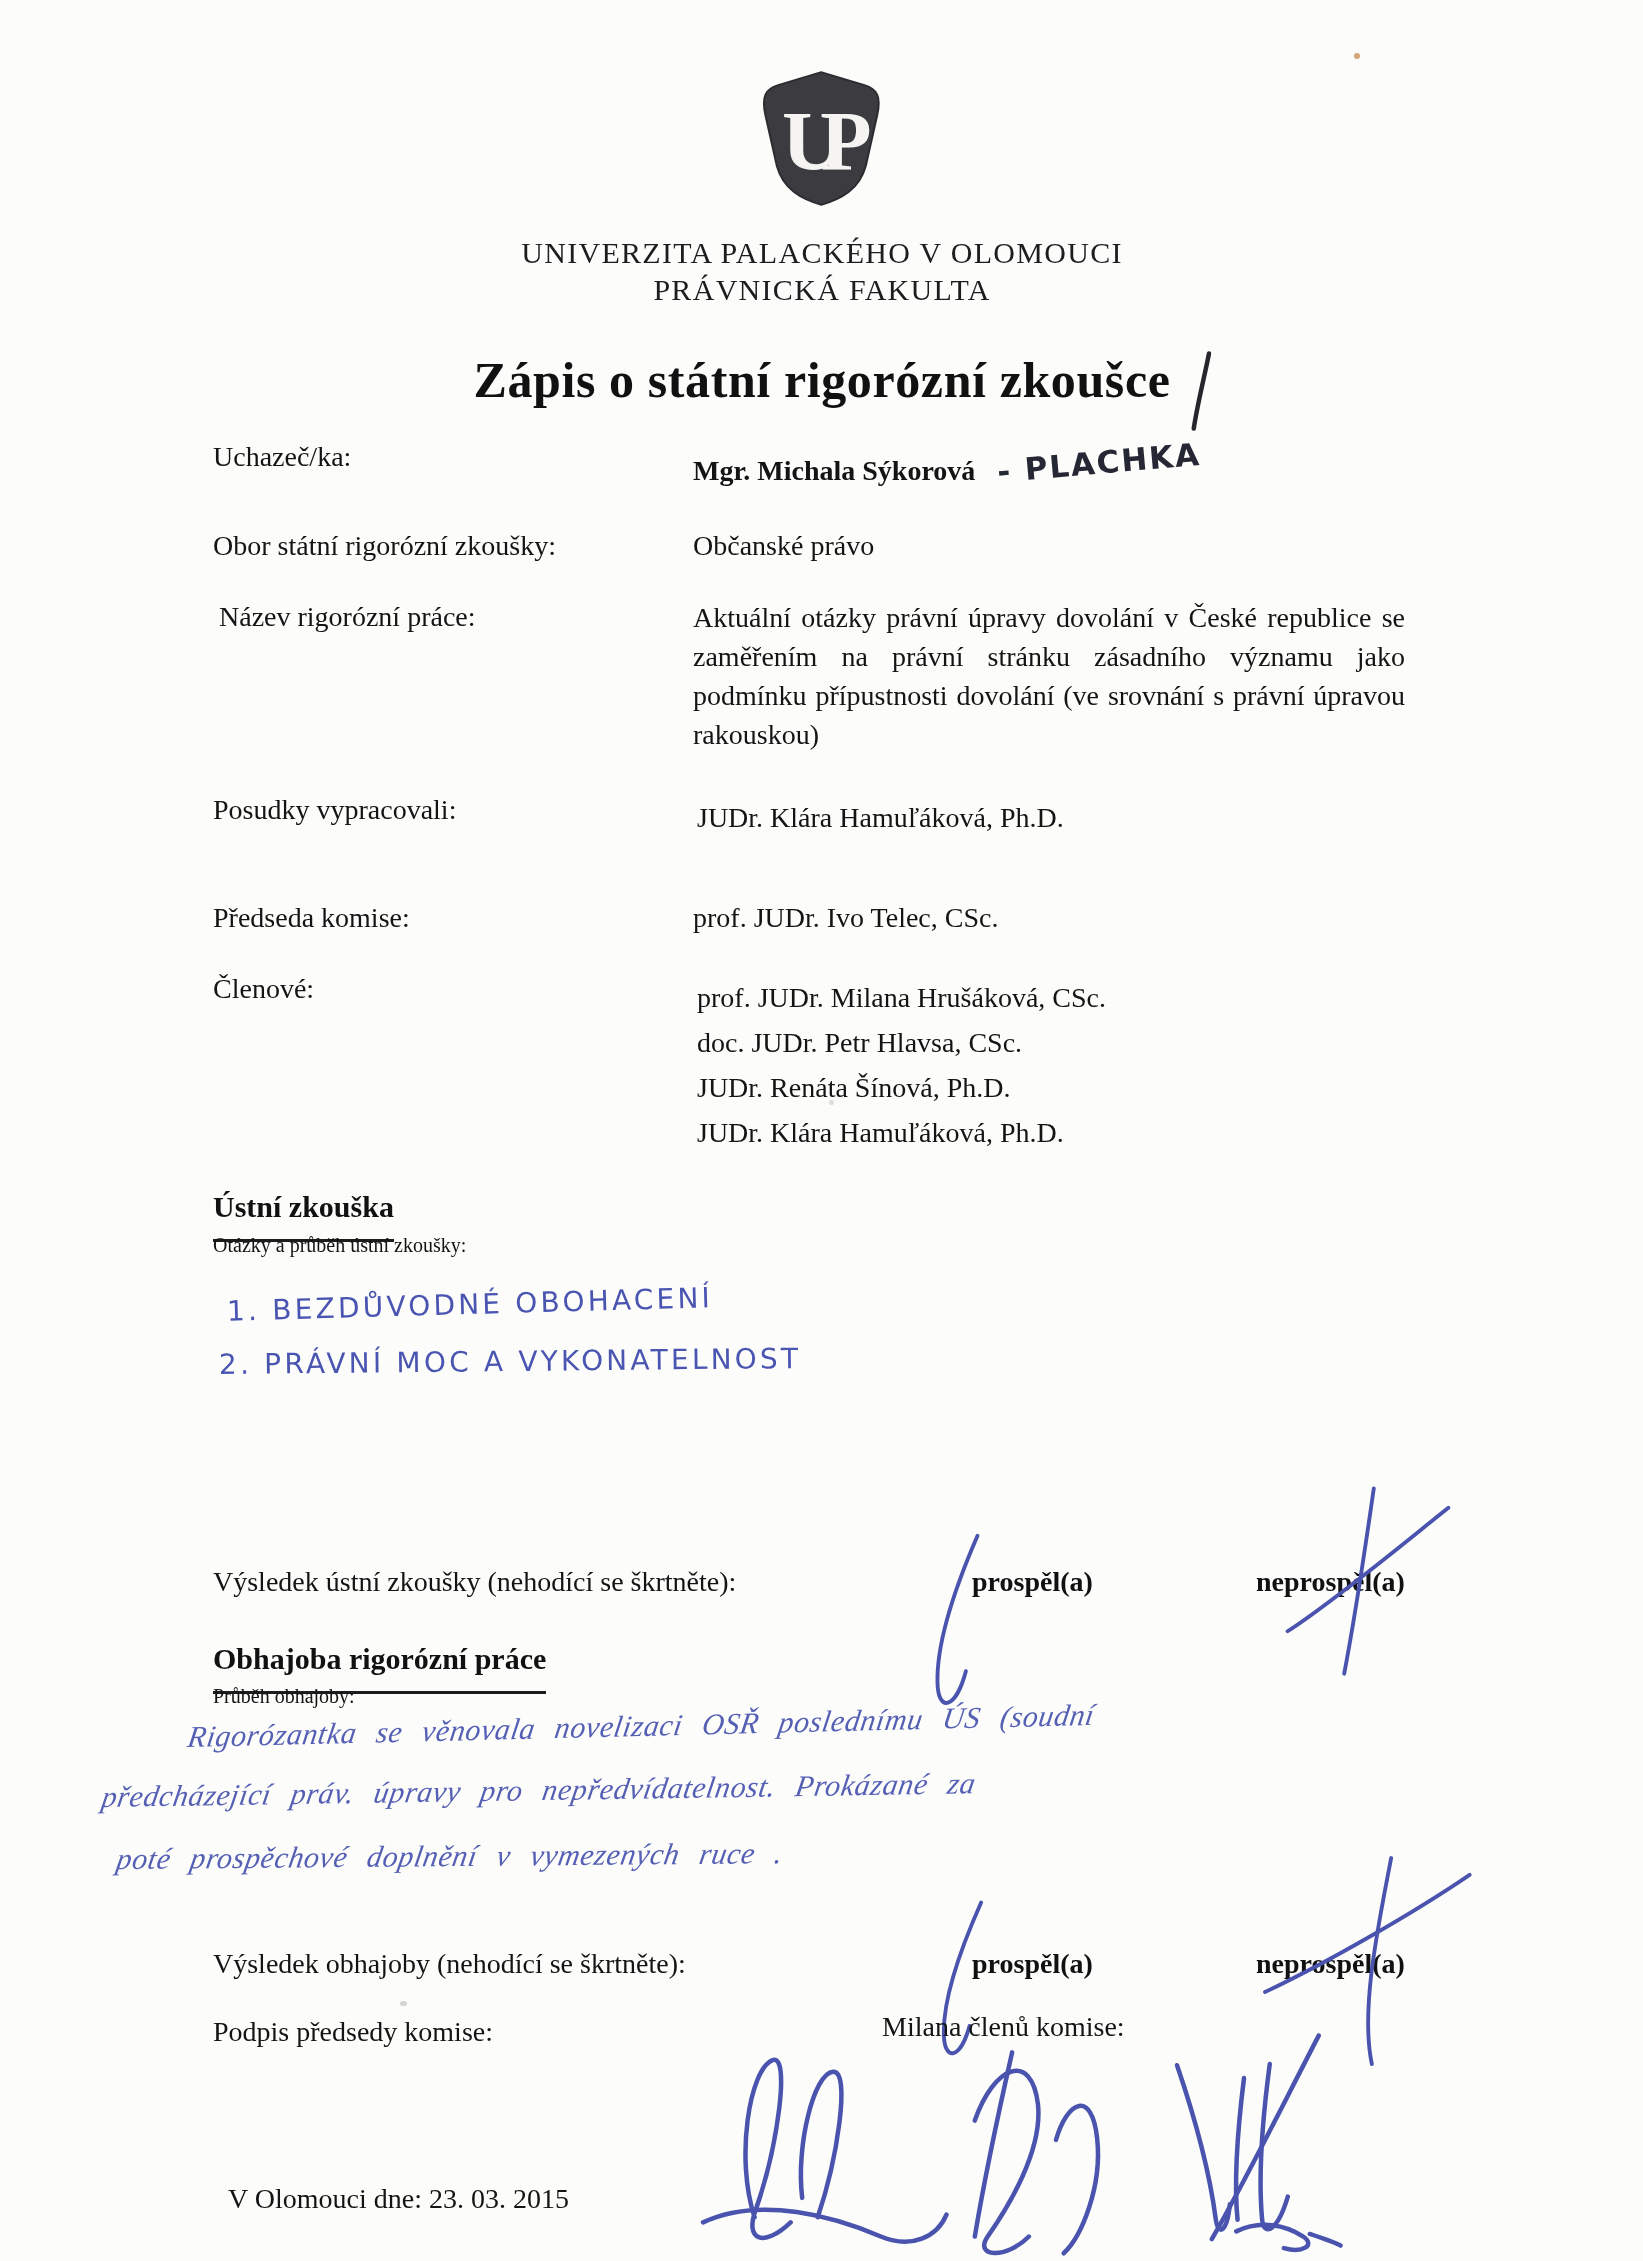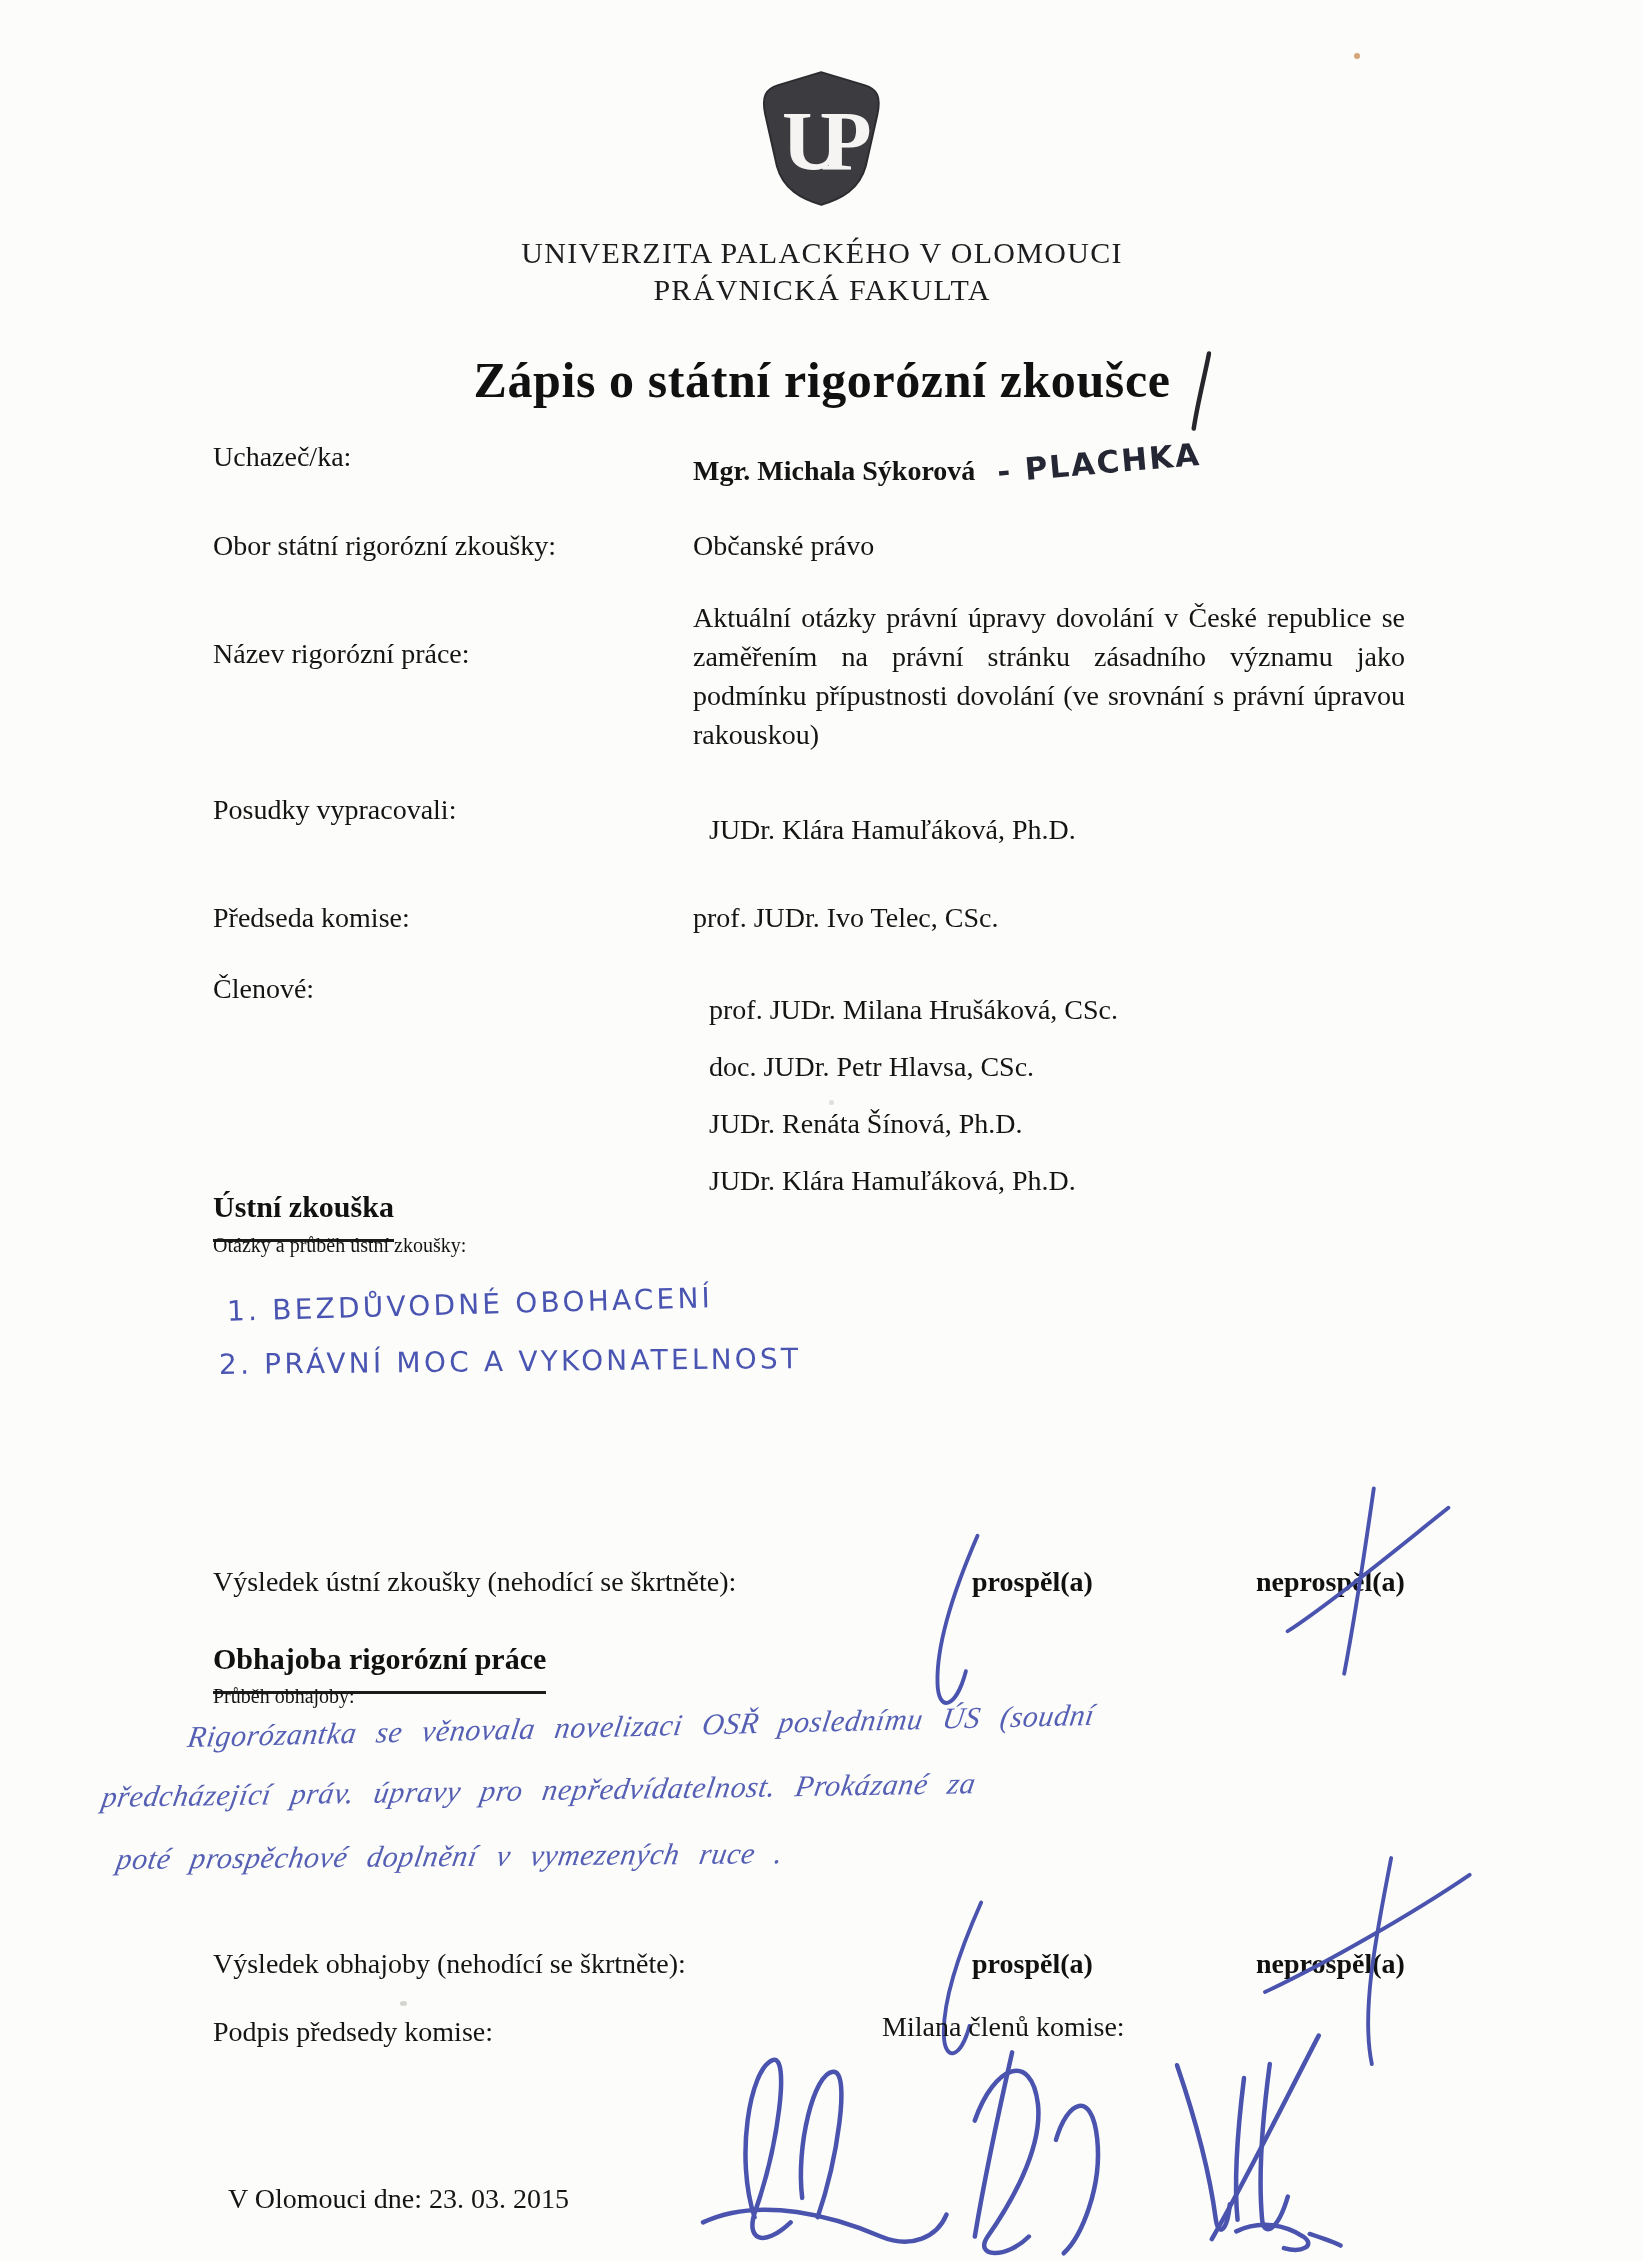--- a/index.html
+++ b/index.html
@@ -15,21 +15,21 @@
   .center{left:0;width:1644px;text-align:center;}
   .hdr{font-size:30px;letter-spacing:1.3px;color:#1d1d1f;}
   .doc-title{font-size:50px;font-weight:bold;letter-spacing:0.6px;color:#111;}
   .label{font-size:28px;color:#141414;white-space:nowrap;}
   .value{font-size:28px;color:#141414;white-space:nowrap;}
   .bold{font-weight:bold;}
   .thesis{
     font-size:28px;line-height:39px;width:712px;
     text-align:justify;white-space:normal;color:#141414;
   }
-  .multiline p{margin:16px;font-size:28px;color:#141414;}
+  .multiline p{margin:4px;font-size:28px;color:#141414;}
   .rev p{line-height:40px;}
   .mem p{line-height:41px;}
   .section-h{
     font-size:30px;font-weight:bold;color:#111;
     border-bottom:3.2px solid #1c1c1c;padding-bottom:15px;display:inline-block;
   }
   .sub{font-size:20px;color:#141414;}
   .hand-caps{
     font-family:"DejaVu Sans","Liberation Sans",sans-serif;
     font-size:28px;color:#4a55b2;letter-spacing:3.2px;white-space:nowrap;
@@ -77,21 +77,21 @@
   </div>
 
   <div class="abs label" style="left:213px;top:441px;">Uchazeč/ka:</div>
   <div class="abs value" style="left:693px;top:451px;">
     <span class="bold">Mgr. Michala Sýkorová</span><span class="hand-pen">- PLACHKA</span>
   </div>
 
   <div class="abs label" style="left:213px;top:530px;">Obor státní rigorózní zkoušky:</div>
   <div class="abs value" style="left:693px;top:530px;">Občanské právo</div>
 
-  <div class="abs label" style="left:213px;top:601px;margin-top:37px;">Název rigorózní práce:</div>
+  <div class="abs label" style="left:219px;top:601px;">Název rigorózní práce:</div>
   <div class="abs thesis" style="left:693px;top:598px;">Aktuální otázky právní úpravy dovolání v České republice se zaměřením na právní stránku zásadního významu jako podmínku přípustnosti dovolání (ve srovnání s právní úpravou rakouskou)</div>
 
   <div class="abs label" style="left:213px;top:794px;">Posudky vypracovali:</div>
   <div class="abs multiline rev" style="left:693px;top:794px;">
     <p>JUDr. Klára Hamuľáková, Ph.D.</p>
   </div>
 
   <div class="abs label" style="left:213px;top:902px;">Předseda komise:</div>
   <div class="abs value" style="left:693px;top:902px;">prof. JUDr. Ivo Telec, CSc.</div>
 

